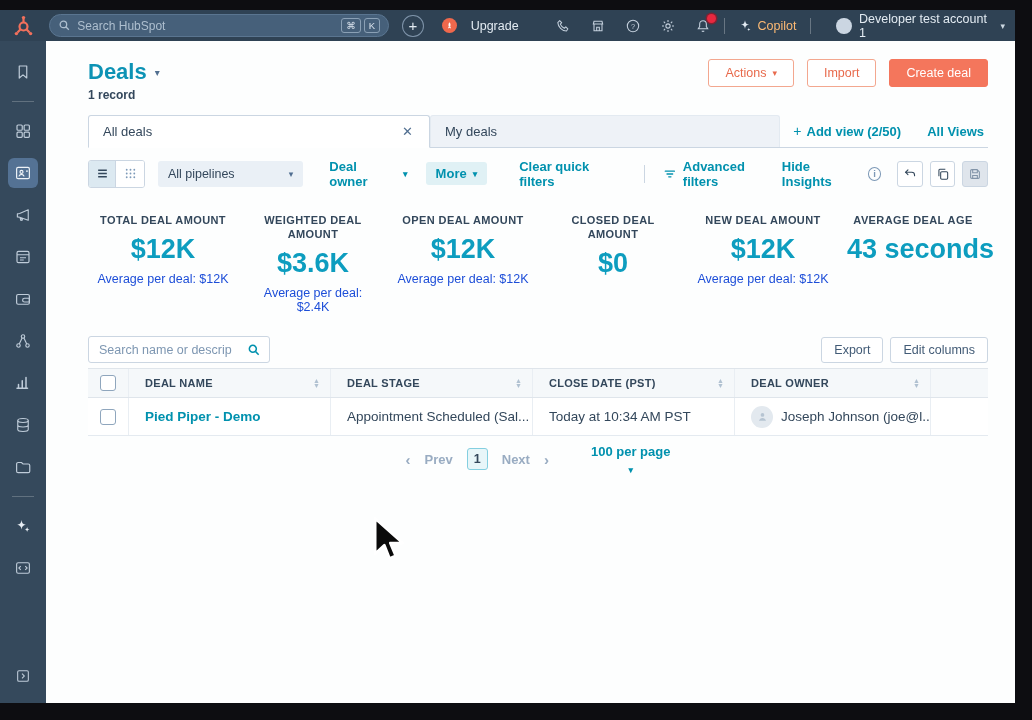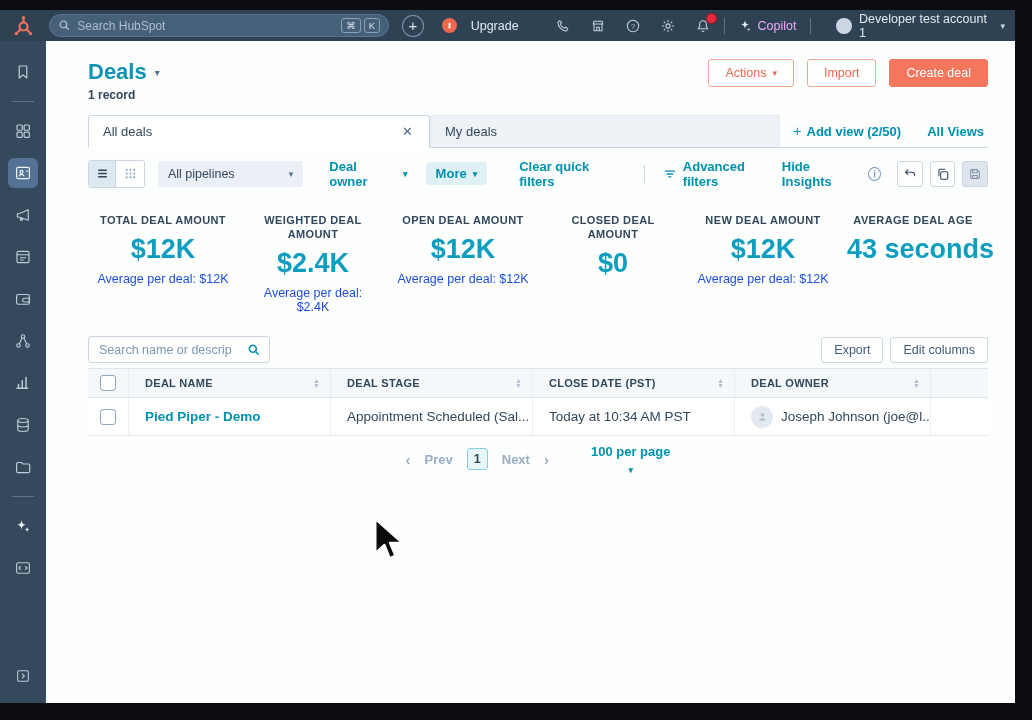--- a/index.html
+++ b/index.html
@@ -22,21 +22,21 @@
     color:#e2eaf1; font-size:15px; line-height:19px; text-align:center; cursor:pointer; }
   .upgrade { margin-left:18px; display:flex; align-items:center; gap:14px; cursor:pointer; }
   .rocket { width:15px; height:15px; border-radius:50%; background:#f0684c; display:flex;
     align-items:center; justify-content:center; }
   .upgrade span.lbl { color:#e3ebf2; font-size:12.5px; }
   .tb-icons { display:flex; align-items:center; gap:19px; margin-left:36px; }
   .tb-icon { position:relative; cursor:pointer; display:flex; }
   .badge { position:absolute; top:-4px; right:-5px; width:9px; height:9px; background:#e8283f;
     border-radius:50%; box-shadow:0 0 0 1.5px #7e2333; }
   .tb-divider { width:1px; height:16px; background:rgba(255,255,255,.28); margin:0 13px; }
-  .copilot { display:flex; align-items:center; gap:6px; cursor:pointer; color:#f0abfc; font-size:12.5px; }
+  .copilot { display:flex; align-items:center; gap:6px; cursor:pointer; color:#fdba74; font-size:12.5px; }
   .account { display:flex; align-items:center; gap:7px; cursor:pointer; margin-left:13px; }
   .avatar-sm { width:16px; height:16px; border-radius:50%; background:#cbd6e2; }
   .account span.lbl { color:#e3ebf2; font-size:12.5px; }
   .caret-w { color:#cdd8e2; font-size:9px; }
 
   
   .sidebar { position:absolute; left:0; top:31px; width:46px; height:662px; background:#35495c;
     display:flex; flex-direction:column; align-items:center; padding-top:16px; }
   .sb-item { width:30px; height:30px; display:flex; align-items:center; justify-content:center;
     border-radius:6px; margin-bottom:12px; cursor:pointer; }
@@ -470,21 +470,21 @@
       </div>
 
       <div class="insights">
         <div class="ins-card">
           <div class="ins-label">TOTAL DEAL AMOUNT</div>
           <div class="ins-value">$12K</div>
           <div class="ins-sub">Average per deal: $12K</div>
         </div>
         <div class="ins-card">
           <div class="ins-label">WEIGHTED DEAL AMOUNT</div>
-          <div class="ins-value">$2.4K</div>
+          <div class="ins-value">$3.6K</div>
           <div class="ins-sub">Average per deal: $2.4K</div>
         </div>
         <div class="ins-card">
           <div class="ins-label">OPEN DEAL AMOUNT</div>
           <div class="ins-value">$12K</div>
           <div class="ins-sub">Average per deal: $12K</div>
         </div>
         <div class="ins-card">
           <div class="ins-label">CLOSED DEAL AMOUNT</div>
           <div class="ins-value">$0</div>

